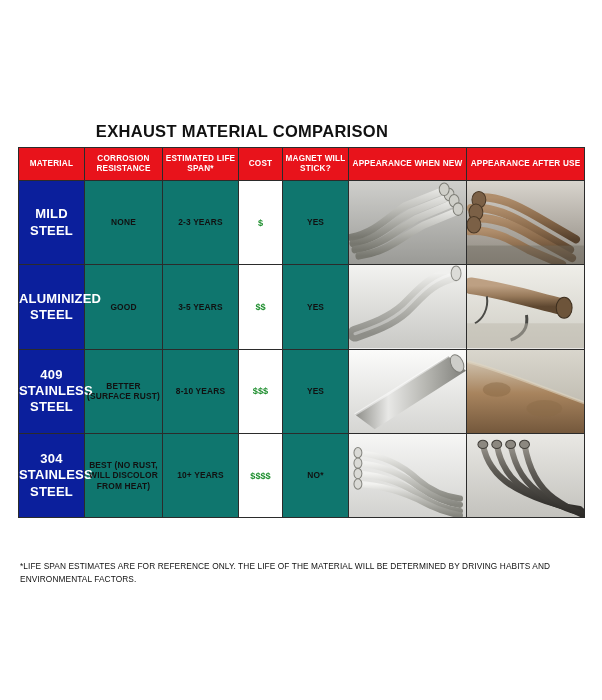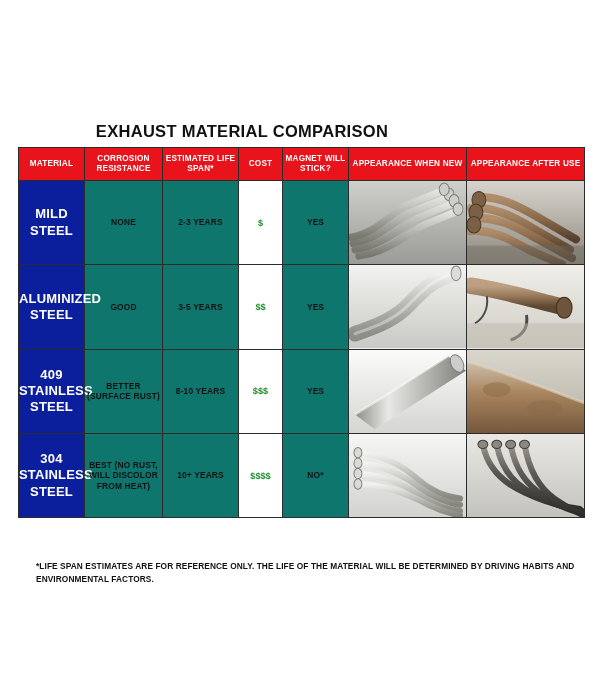--- a/index.html
+++ b/index.html
@@ -99,25 +99,24 @@
     position: relative;
     overflow: hidden;
   }
   .notes {
     position: absolute;
     left: 20px;
     top: 560px;
     width: 566px;
     color: #111111;
     font-size: 8.3px;
-    font-weight: bold;
+    font-weight: normal;
     line-height: 1.55;
     letter-spacing: 0.1px;
     text-transform: uppercase;
-    margin-left: 16px;
   }
   .notes div { white-space: normal; }
   
   col.c-material { width: 66px; }
   col.c-corrosion { width: 78px; }
   col.c-life { width: 76px; }
   col.c-cost { width: 44px; }
   col.c-magnet { width: 66px; }
   col.c-new { width: 118px; }
   col.c-used { width: 118px; }

